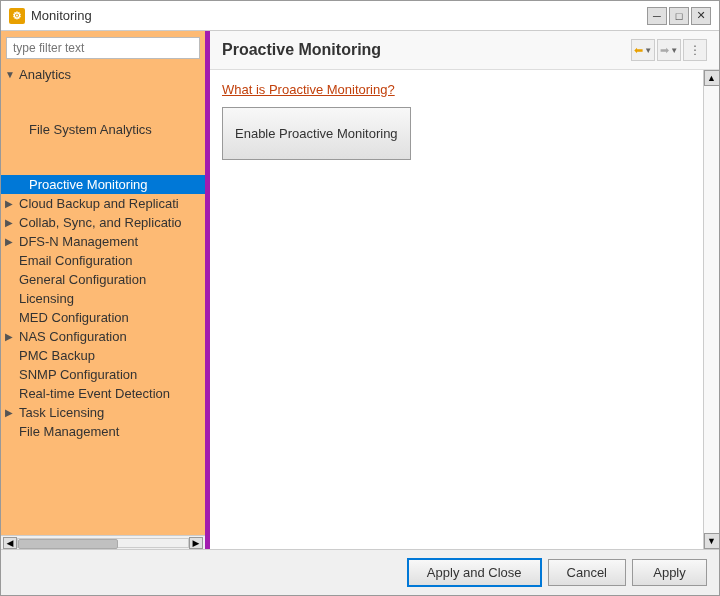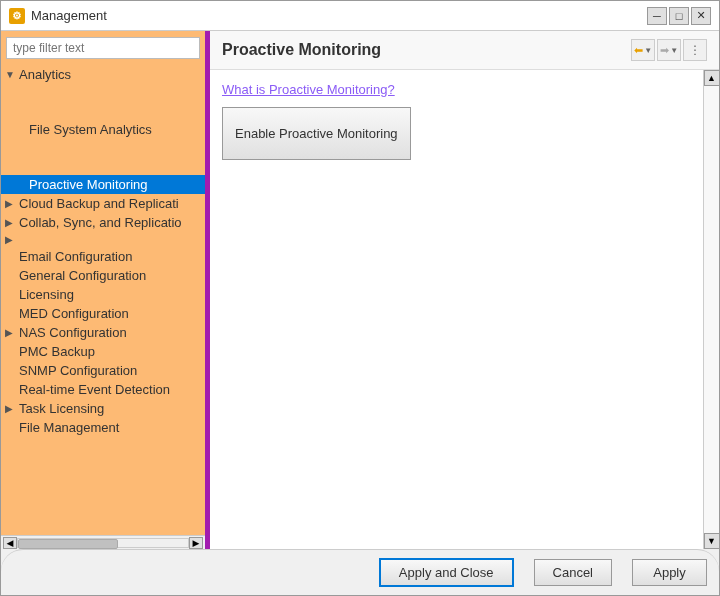--- a/index.html
+++ b/index.html
@@ -206,21 +206,21 @@
       font-size: 9px;
       cursor: pointer;
       flex-shrink: 0;
     }
     .scroll-track {
       flex: 1;
       width: 16px;
       background: #f8f8f8;
     }
     .link-text {
-      color: #8b5cf6;
+      color: #c2410c;
       text-decoration: underline;
       cursor: pointer;
       font-size: 13px;
       display: block;
       margin-bottom: 10px;
     }
     .enable-btn {
       border: 1px solid #999;
       background: linear-gradient(to bottom, #f8f8f8, #e0e0e0);
       padding: 18px 12px;
@@ -228,23 +228,22 @@
       cursor: pointer;
       color: #333;
       display: inline-block;
     }
     .footer {
       border-top: 1px solid #ccc;
       padding: 8px 12px;
       background: #f0f0f0;
       display: flex;
       justify-content: flex-end;
-      gap: 20px;
-      align-items: center;
-      border-radius: 22px;
+      gap: 6px;
+      align-items: center;
     }
     .footer-btn {
       padding: 5px 18px;
       border: 1px solid #999;
       background: linear-gradient(to bottom, #f8f8f8, #e0e0e0);
       font-size: 13px;
       cursor: pointer;
       color: #333;
       min-width: 75px;
       text-align: center;
@@ -261,21 +260,21 @@
   </style>
 </head>
 <body>
 
 <div class="window">
 
   <div class="title-bar">
     <div class="title-bar-icon">
       <span>⚙</span>
     </div>
-    <span class="title-bar-text">Management</span>
+    <span class="title-bar-text">Monitoring</span>
     <div class="title-bar-controls">
       <div class="title-btn">─</div>
       <div class="title-btn">□</div>
       <div class="title-btn">✕</div>
     </div>
   </div>
 
   <div class="content-area">
 
     <div class="sidebar">
@@ -299,20 +298,21 @@
           <span>Cloud Backup and Replicati</span>
         </div>
 
         <div class="tree-item">
           <span class="arrow">▶</span>
           <span>Collab, Sync, and Replicatio</span>
         </div>
 
         <div class="tree-item">
           <span class="arrow">▶</span>
+          <span>DFS-N Management</span>
         </div>
 
         <div class="tree-item">
           <span class="arrow">&nbsp;</span>
           <span>Email Configuration</span>
         </div>
 
         <div class="tree-item">
           <span class="arrow">&nbsp;</span>
           <span>General Configuration</span>

